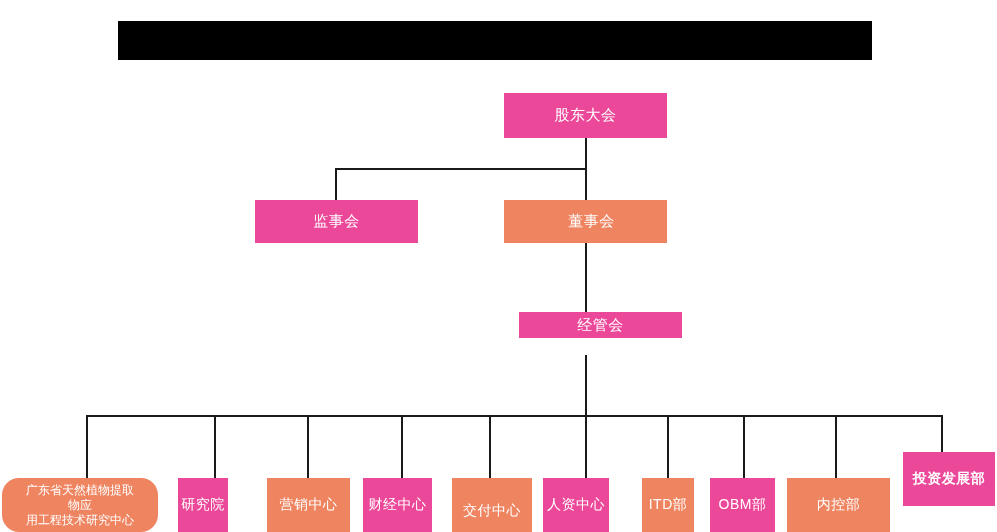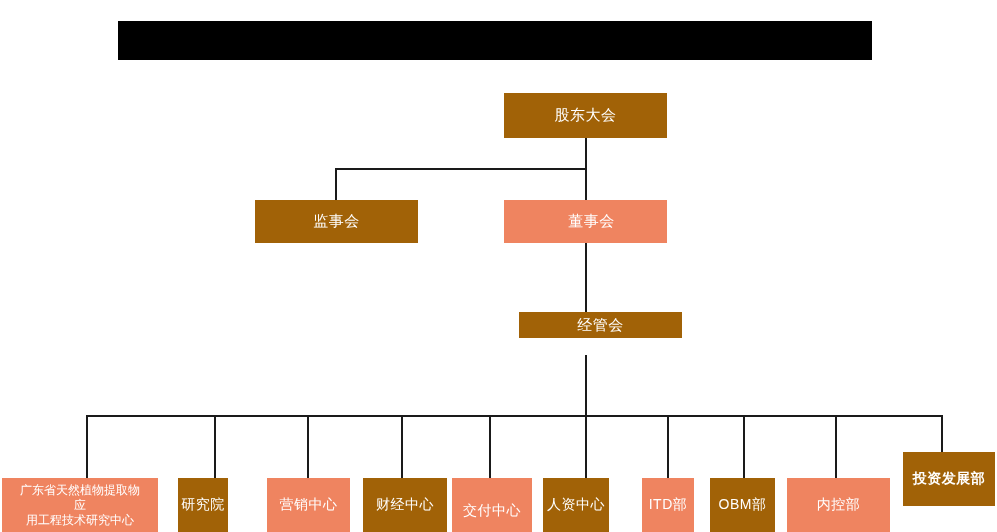--- a/index.html
+++ b/index.html
@@ -33,28 +33,28 @@
     display: flex;
     align-items: center;
     justify-content: center;
     text-align: center;
     color: #ffffff;
     line-height: 1.25;
     letter-spacing: 0.5px;
     white-space: pre-line;
     z-index: 3;
   }
-  .node.dark  { background: #a16207; }
+  .node.dark  { background: #ec4899; }
   .node.light { background: #ef8460; }
 
   .lvl1 { font-size: 15px; }
   .lvl2 { font-size: 15px; }
   .lvl3 { font-size: 15px; }
   .leaf { font-size: 14px; }
-  .leaf.small { font-size: 12px; letter-spacing: 0px; padding: 0 14px; }
+  .leaf.small { font-size: 12px; letter-spacing: 0px; padding: 0 20px; border-radius: 17px; }
 
   
   .line {
     position: absolute;
     background: #1a1a1a;
     z-index: 1;
   }
   .vline { width: 2px; }
   .hline { height: 2px; }
 </style>
@@ -97,21 +97,21 @@
 
   <div class="node dark lvl3" style="left:504px; top:312px; width:163px; height:26px;margin-left:15px;">经管会</div>
 
   <div class="node light leaf small" style="left:2px; top:478px; width:156px; height:54px;">广东省天然植物提取物应
 用工程技术研究中心</div>
 
   <div class="node dark leaf" style="left:178px; top:478px; width:50px; height:54px;">研究院</div>
 
   <div class="node light leaf" style="left:267px; top:478px; width:83px; height:54px;">营销中心</div>
 
-  <div class="node dark leaf" style="left:363px; top:478px; width:84px; height:54px;">财经中心</div>
+  <div class="node dark leaf" style="left:363px; top:478px; width:69px; height:54px;">财经中心</div>
 
   <div class="node light leaf" style="left:452px; top:478px; width:80px; height:65px;">交付中心</div>
 
   <div class="node dark leaf" style="left:543px; top:478px; width:66px; height:54px;">人资中心</div>
 
   <div class="node light leaf" style="left:642px; top:478px; width:52px; height:54px;">ITD部</div>
 
   <div class="node dark leaf" style="left:710px; top:478px; width:65px; height:54px;">OBM部</div>
 
   <div class="node light leaf" style="left:787px; top:478px; width:103px; height:54px;">内控部</div>

